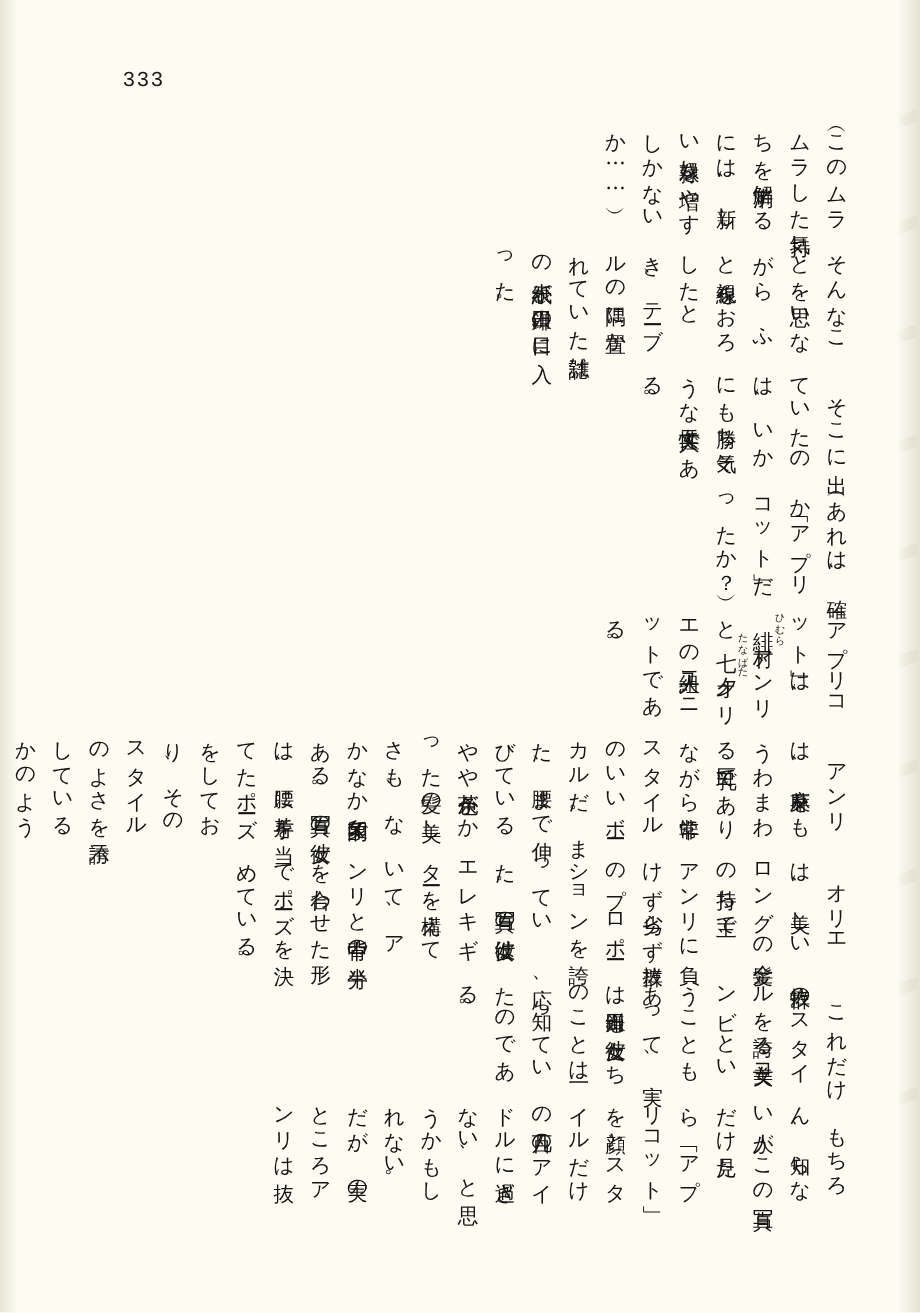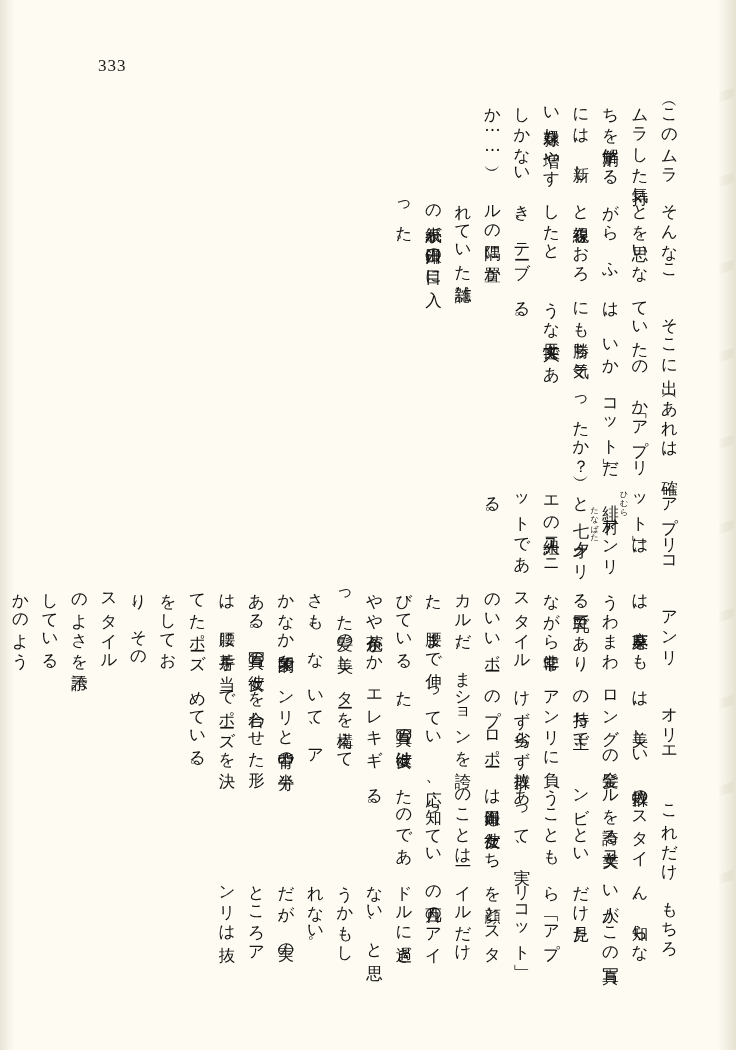--- a/index.html
+++ b/index.html
@@ -34,21 +34,21 @@
     position: absolute;
     right: 0; top: 0;
     width: 18px; height: 100%;
     background: linear-gradient(to left, #e6e2d2, rgba(253,251,242,0));
     pointer-events: none;
   }
   .page-number {
     position: absolute;
     left: 98px;
     top: 56px;
-    font-family: Liberation Serif, serif;
+    font-family: Liberation Mono, monospace;
     font-size: 17px;
     color: #1a1a1a;
     letter-spacing: 1px;
   }
   .body-text {
     position: absolute;
     top: 96px;
     right: 52px;
     height: 875px;
     width: 600px;

